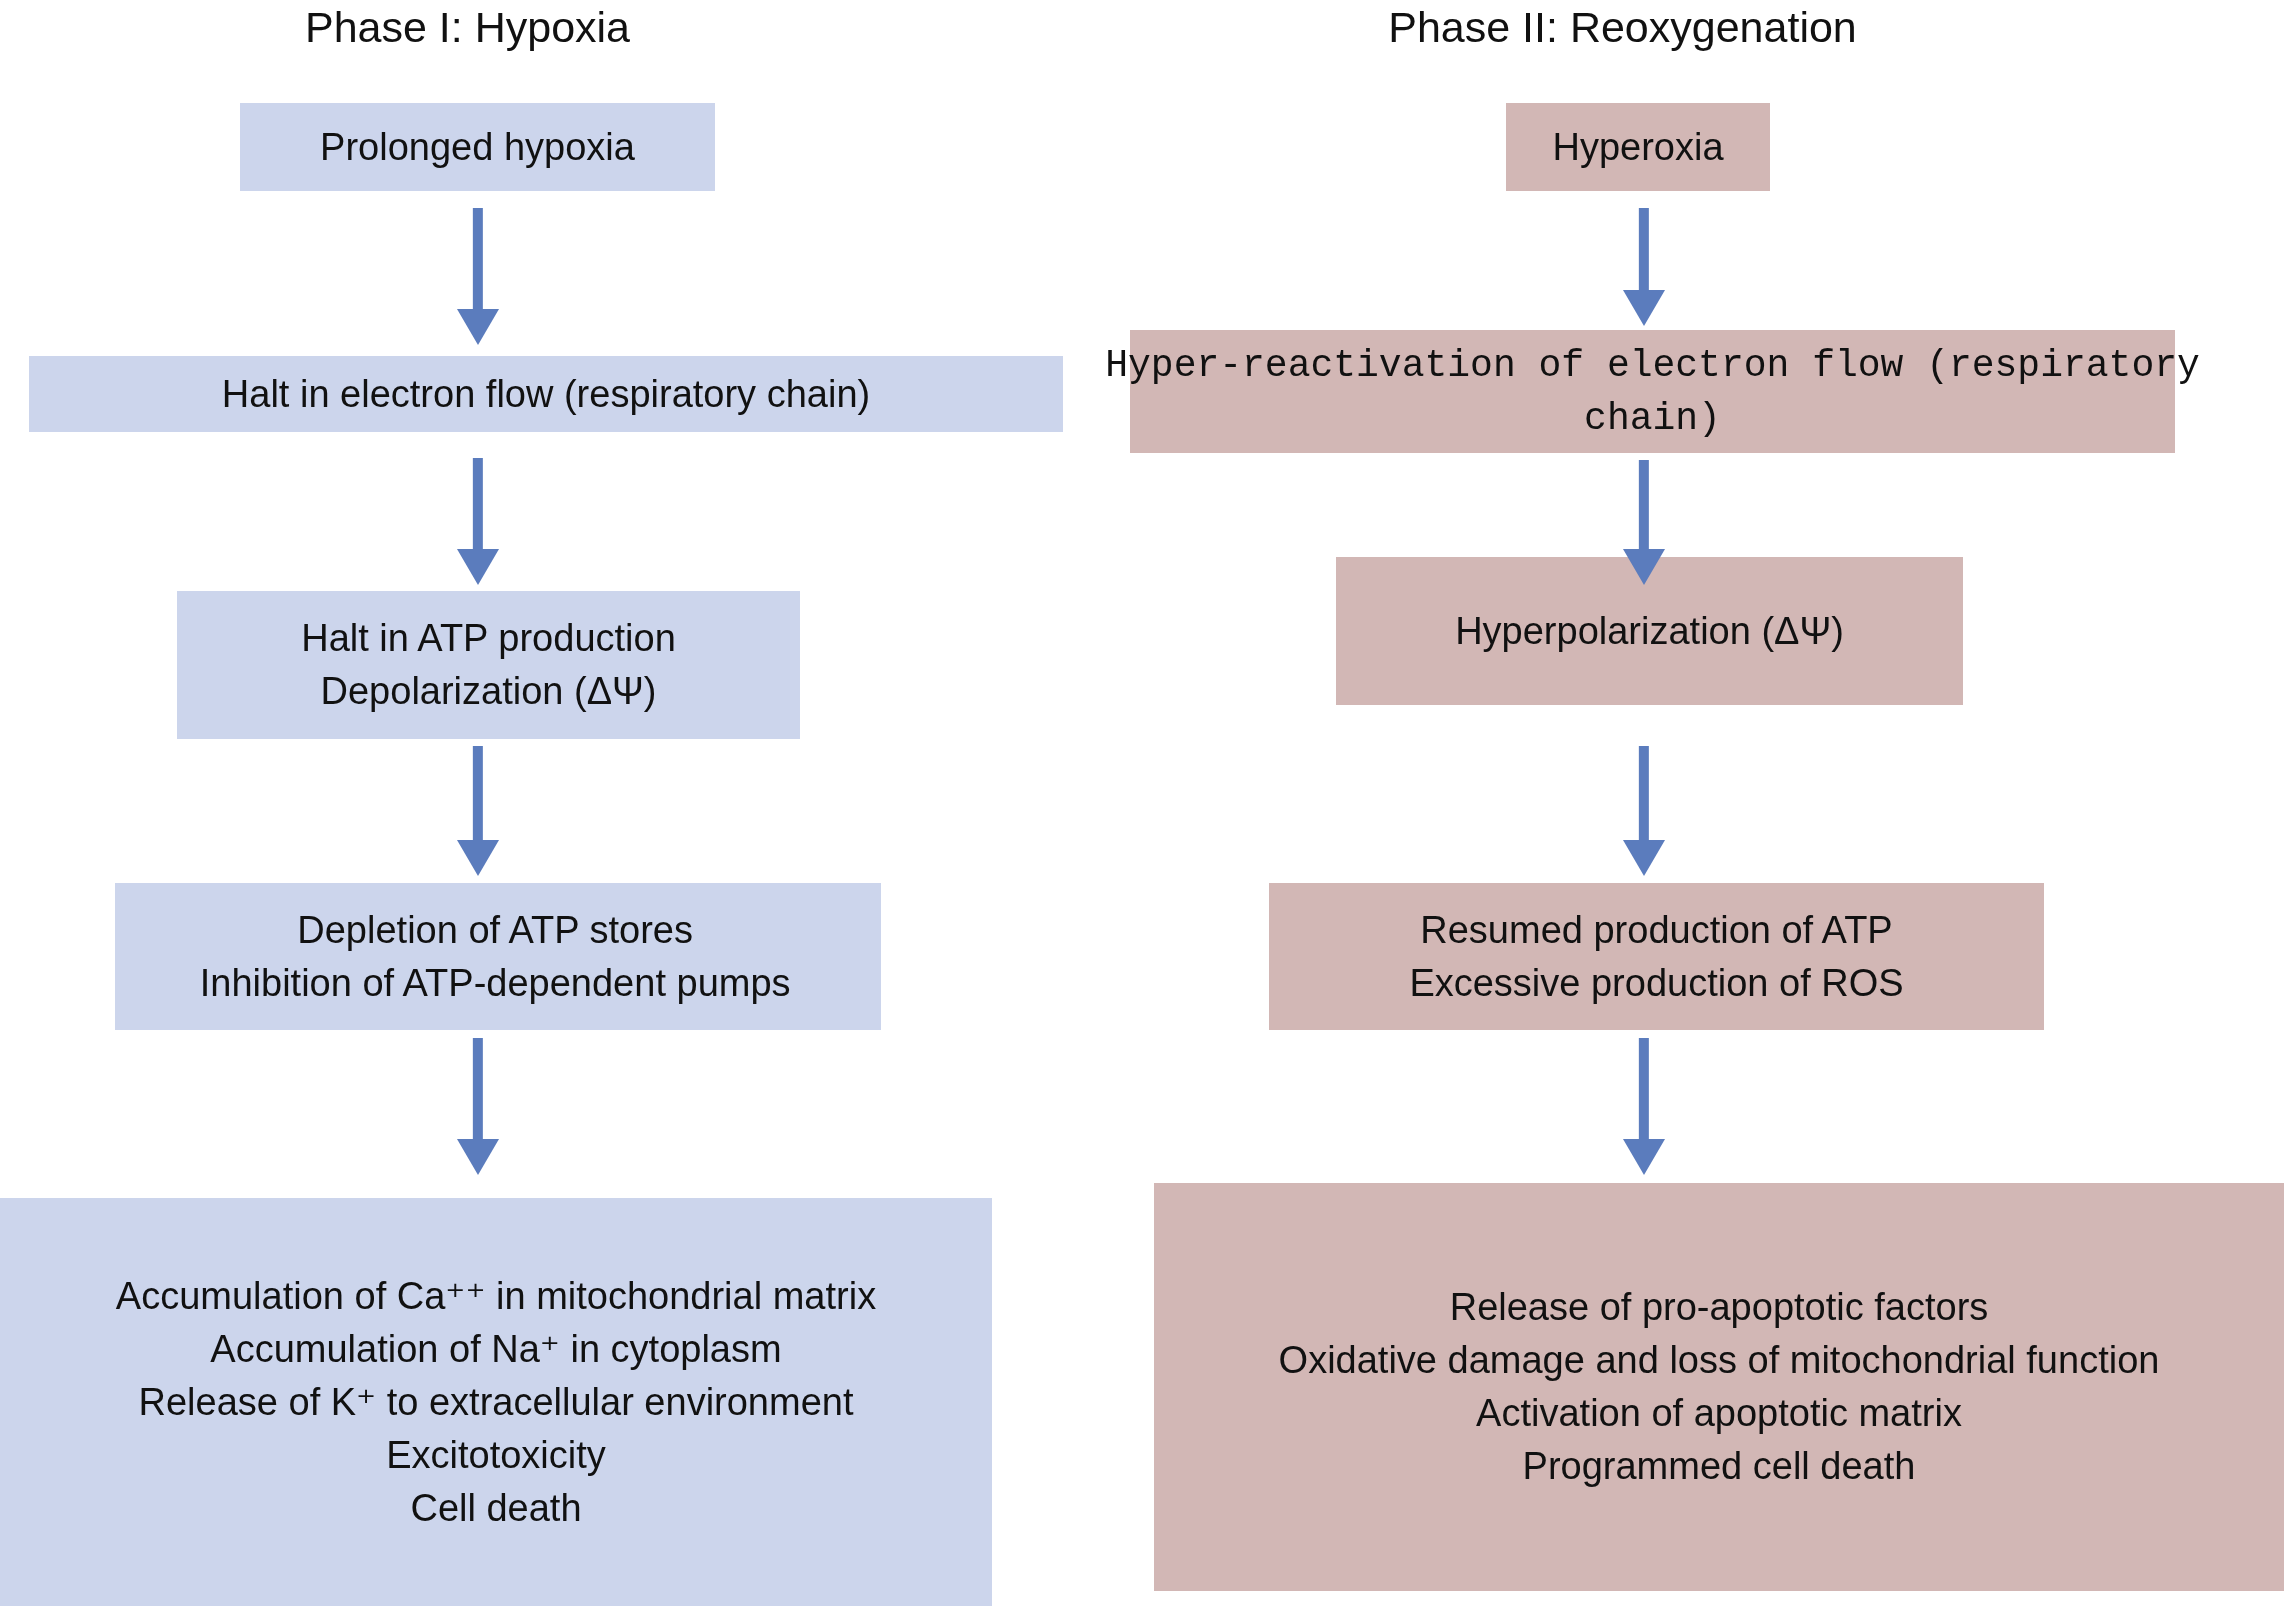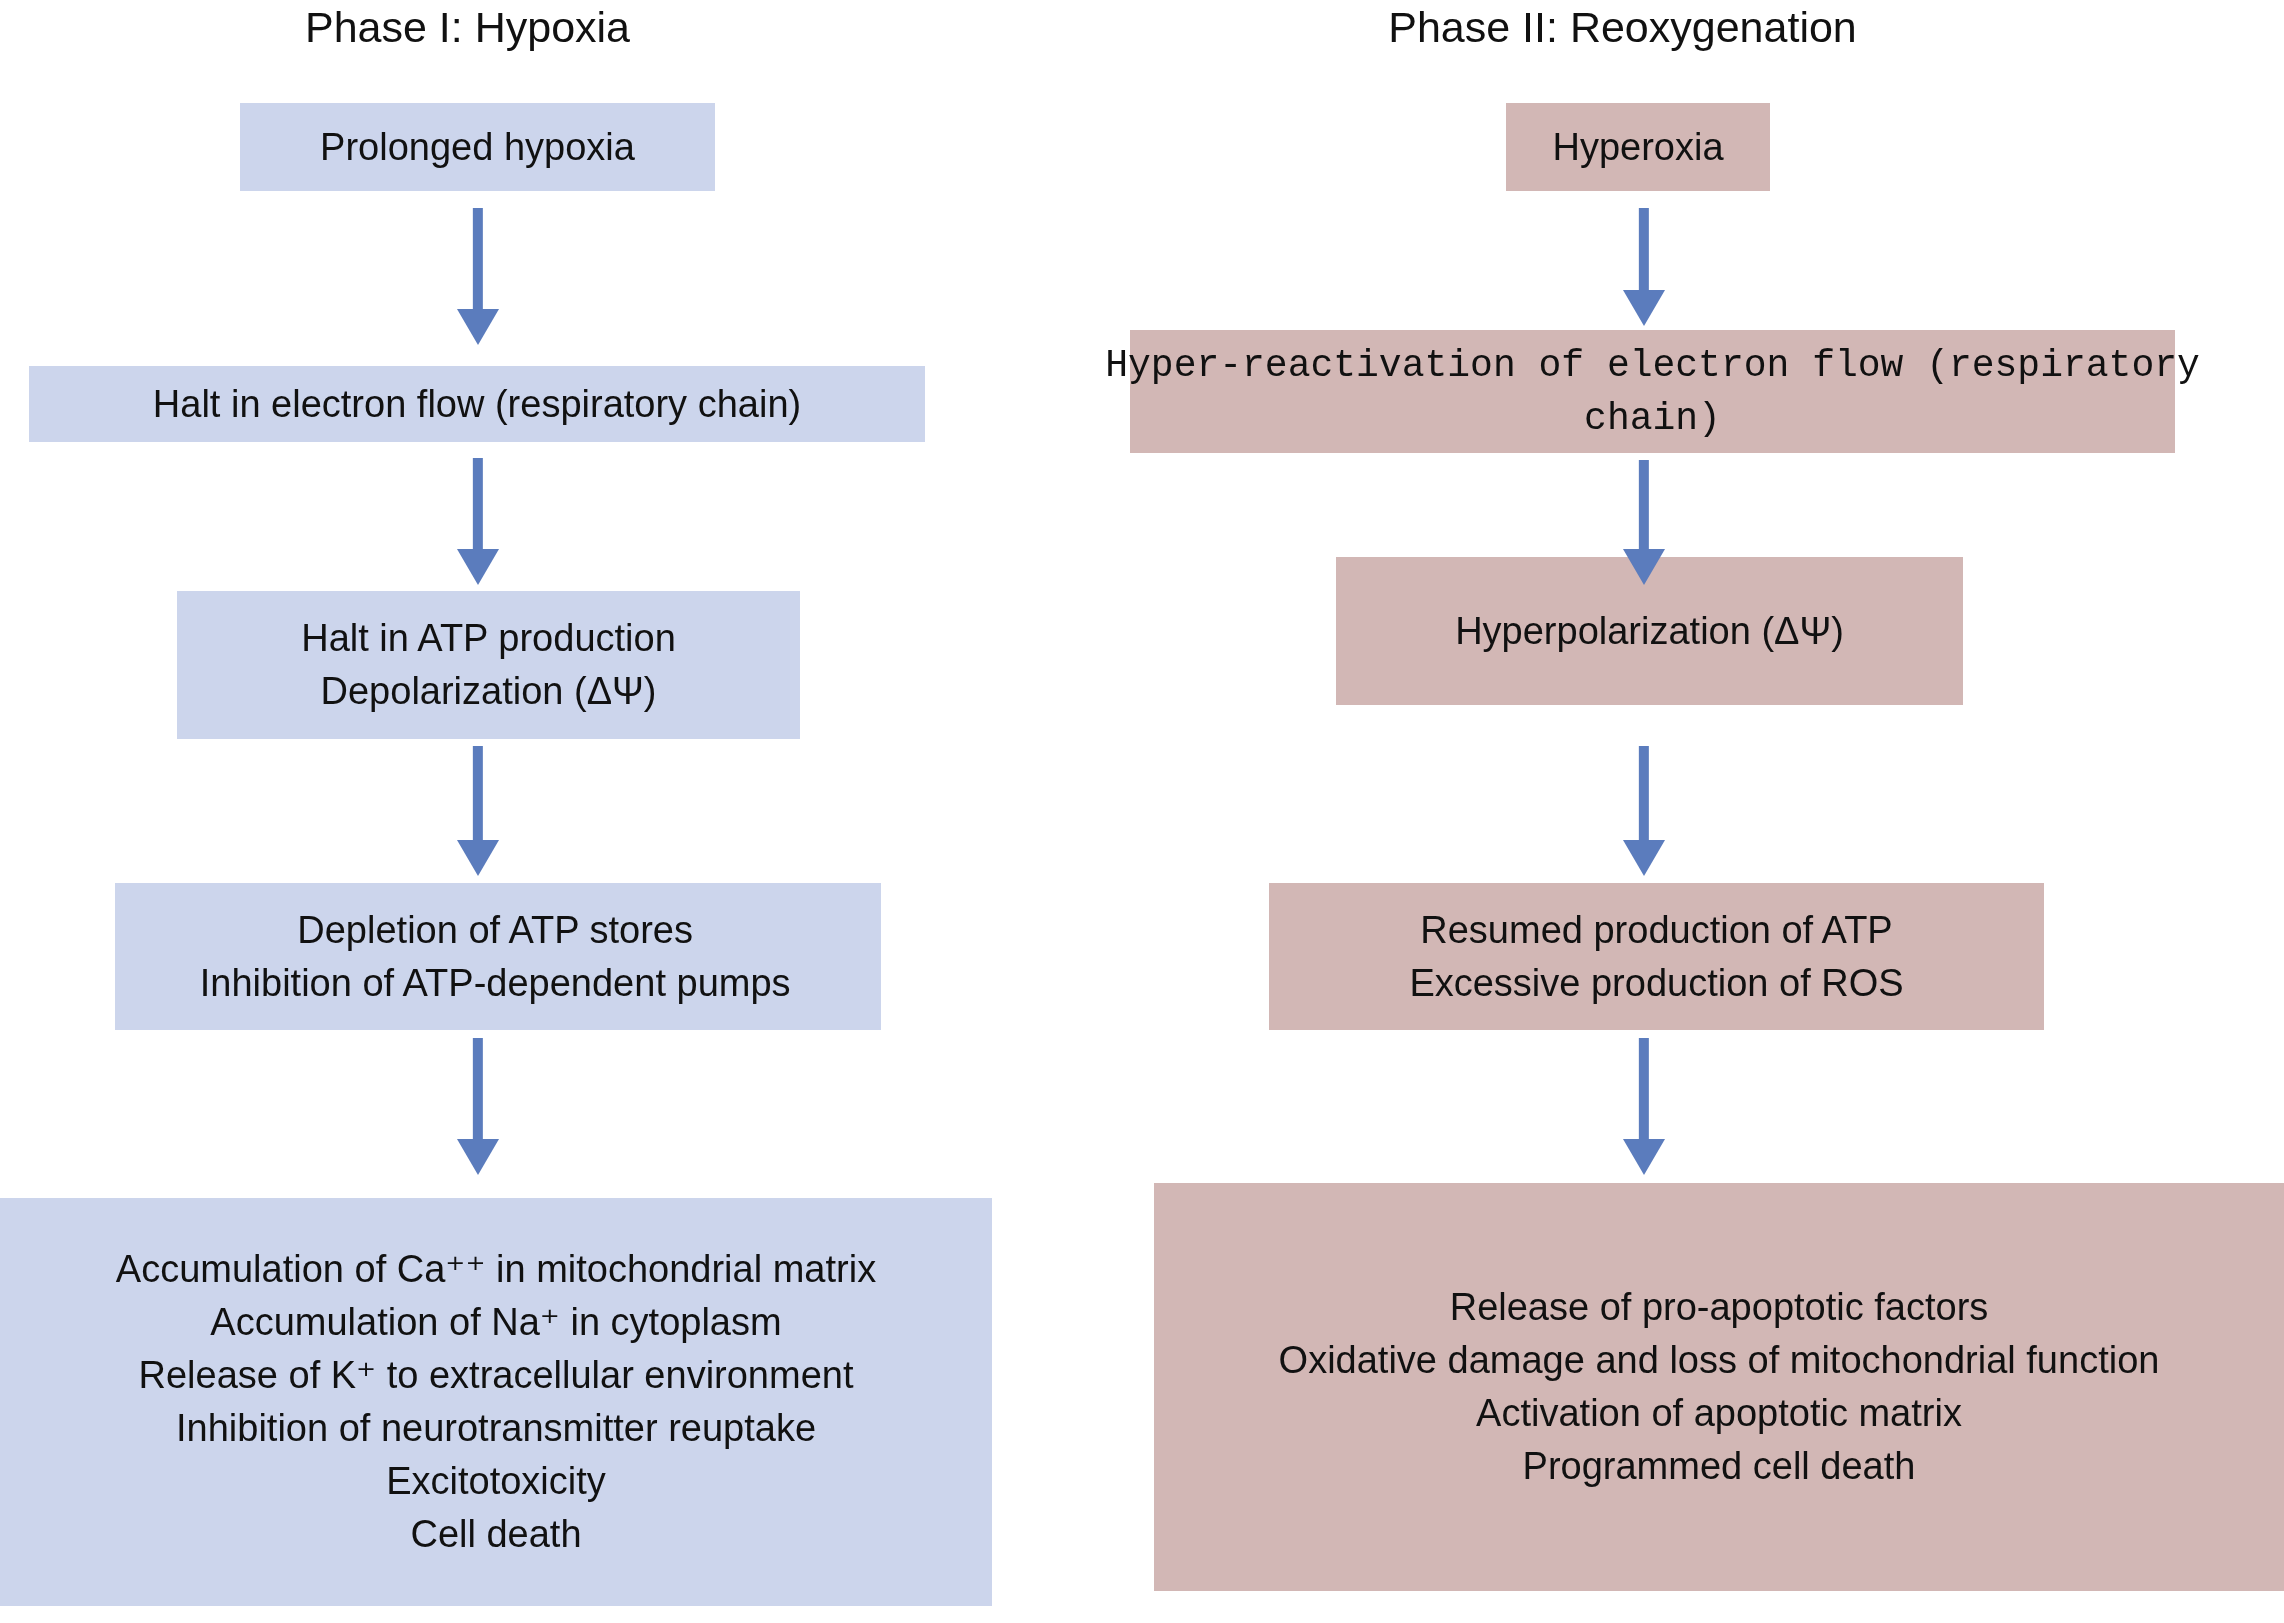--- a/index.html
+++ b/index.html
@@ -76,39 +76,38 @@
 
 <div id="canvas">
 
   <div class="col-title" style="left:210px;top:1.7px;width:515px;">Phase I: Hypoxia</div>
   <div class="col-title" style="left:1322px;top:1.7px;width:601px;">Phase II: Reoxygenation</div>
 
   <div class="box p1" style="left:240px;top:103px;width:475px;height:88px;">
       <span class="line">Prolonged hypoxia</span>
     </div>
 
-  <div class="box p1" style="left:29px;top:366px;width:896px;height:76px;">
+  <div class="box p1" style="left:29px;top:356px;width:1034px;height:76px;">
       <span class="line">Halt in electron flow (respiratory chain)</span>
     </div>
 
   <div class="box p1" style="left:177px;top:591px;width:623px;height:148px;">
       <span class="line">Halt in ATP production</span>
       <span class="line">Depolarization (ΔΨ)</span>
     </div>
 
   <div class="box p1" style="left:115px;top:883px;width:766px;height:147px;padding-left:8px;">
       <span class="line">Depletion of ATP stores</span>
       <span class="line">Inhibition of ATP-dependent pumps</span>
     </div>
 
   <div class="box p1" style="left:0px;top:1183px;width:992px;height:408px;margin-top:15px;">
       <span class="line">Accumulation of Ca⁺⁺ in mitochondrial matrix</span>
       <span class="line">Accumulation of Na⁺ in cytoplasm</span>
       <span class="line">Release of K⁺ to extracellular environment</span>
-      <span class="line">Inhibition of neurotransmitter reuptake</span>
       <span class="line">Excitotoxicity</span>
       <span class="line">Cell death</span>
     </div>
 
   <div class="box p2" style="left:1506px;top:103px;width:264px;height:88px;">
       <span class="line">Hyperoxia</span>
     </div>
 
   <div class="box p2" style="left:1130px;top:330px;width:1045px;height:123px;font-family:Liberation Mono, monospace;">
       <span class="line">Hyper-reactivation of electron flow (respiratory</span>

